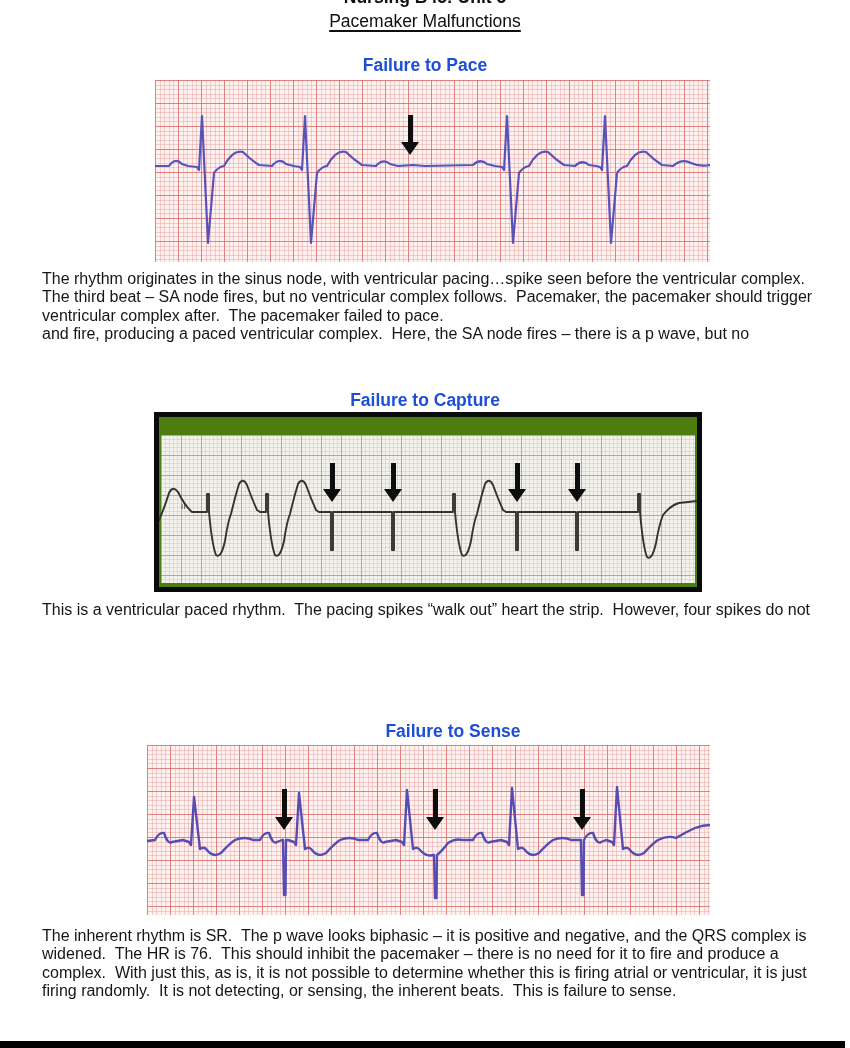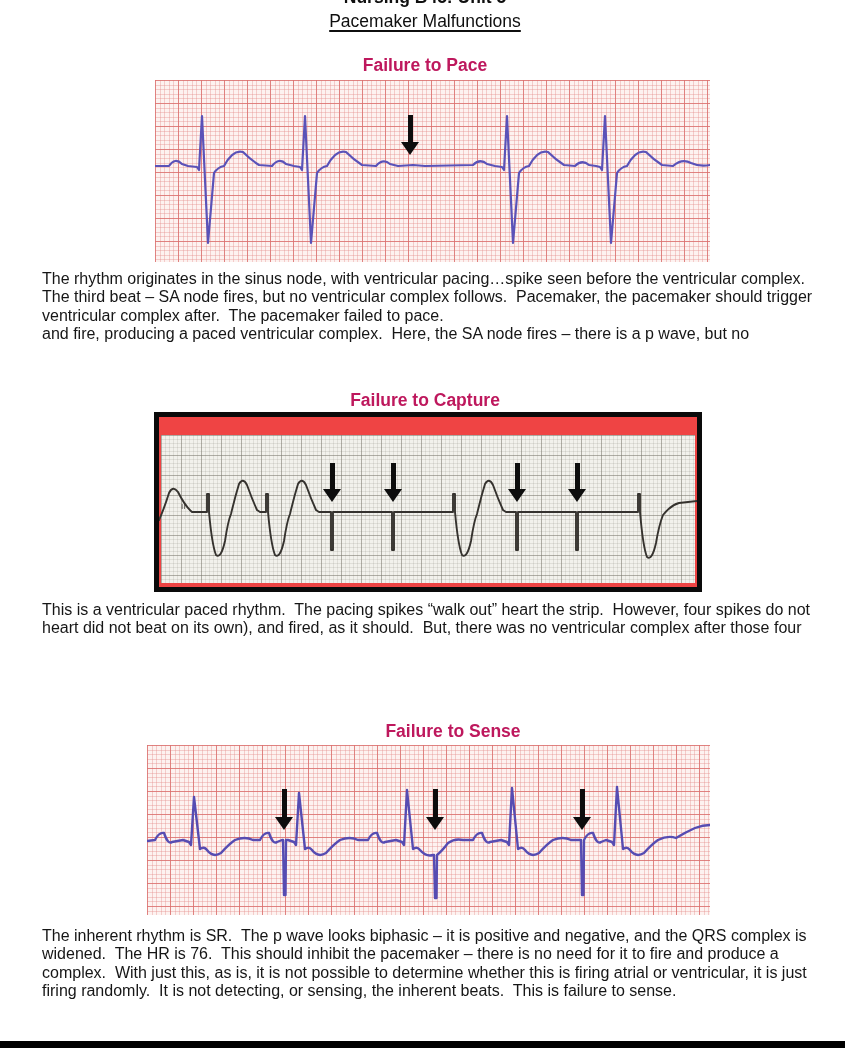--- a/index.html
+++ b/index.html
@@ -9,37 +9,37 @@
   }
   .title-clip{position:absolute;top:0;left:0;width:100%;height:8px;overflow:hidden;}
   .title-line1{margin-top:-13px;text-align:center;font-weight:bold;font-size:17.5px;line-height:20px;color:#0f0f0f;}
   .title-line2{
     position:absolute;top:11px;left:0;width:100%;text-align:center;
     font-weight:normal;font-size:17.5px;color:#0f0f0f;
     text-decoration:underline;text-decoration-thickness:2px;text-underline-offset:3px;
   }
   .section-heading{
     position:absolute;left:0;width:100%;text-align:center;
-    font-weight:bold;font-size:17.5px;color:#be185d;
+    font-weight:bold;font-size:17.5px;color:#1d4ed8;
   }
   .para{position:absolute;left:42px;width:776px;font-size:16px;line-height:18.4px;color:#161616;}
   .para .line{white-space:pre;}
 
   
   .ecg-pink{
     position:absolute;background-color:#fdf2f0;
     background-image:
       repeating-linear-gradient(to right,  rgba(219,112,110,0.80) 0, rgba(219,112,110,0.80) 1px, transparent 1px, transparent 23px),
       repeating-linear-gradient(to bottom, rgba(219,112,110,0.80) 0, rgba(219,112,110,0.80) 1px, transparent 1px, transparent 23px),
       repeating-linear-gradient(to right,  rgba(228,140,138,0.38) 0, rgba(228,140,138,0.38) 1px, transparent 1px, transparent 4.6px),
       repeating-linear-gradient(to bottom, rgba(228,140,138,0.38) 0, rgba(228,140,138,0.38) 1px, transparent 1px, transparent 4.6px);
   }
   
   .ecg-frame{
-    position:absolute;border:5px solid #0a0a0a;background:#ef4444;box-sizing:border-box;
+    position:absolute;border:5px solid #0a0a0a;background:#4d7c0f;box-sizing:border-box;
   }
   .ecg-gray-grid{
     position:absolute;left:2px;right:2px;top:18px;bottom:4px;background-color:#f2f1ec;
     background-image:
       repeating-linear-gradient(to right,  rgba(125,122,112,0.50) 0, rgba(125,122,112,0.50) 1px, transparent 1px, transparent 20px),
       repeating-linear-gradient(to bottom, rgba(125,122,112,0.50) 0, rgba(125,122,112,0.50) 1px, transparent 1px, transparent 20px),
       repeating-linear-gradient(to right,  rgba(125,122,112,0.16) 0, rgba(125,122,112,0.16) 1px, transparent 1px, transparent 4px),
       repeating-linear-gradient(to bottom, rgba(125,122,112,0.16) 0, rgba(125,122,112,0.16) 1px, transparent 1px, transparent 4px);
   }
   .trace-svg{position:absolute;left:0;top:0;}
@@ -114,21 +114,20 @@
       <div class="head"></div>
     </div>
     <div class="arrow" style="left:409px;top:46px;">
       <div class="shaft" style="height:26px;"></div>
       <div class="head"></div>
     </div>
   </div>
 
   <div class="para" style="top:601px;">
     <div class="line">This is a ventricular paced rhythm.  The pacing spikes “walk out” heart the strip.  However, four spikes do not</div>
-    <div class="line">heart did not beat on its own), and fired, as it should.  But, there was no ventricular complex after those four</div>
   </div>
 
   <div class="section-heading" style="top:721px;margin-left:28px;">Failure to Sense</div>
 
   <div class="ecg-pink" style="left:147px;top:745px;width:563px;height:170px;">
     <svg class="trace-svg" width="563" height="170" viewBox="0 0 563 170">
       <path d="M0,96 L8,95
                Q12,87 17,88 Q21,100 25,97 L36,95 L42,97 L44,100 L47,52 L53,104 Q57,101 60,105 Q66,113 74,108 Q82,99 88,95 Q98,91 106,95
                L113,95 Q117,87 122,88 Q126,100 130,97 L135,95 L136,95 L137,150 L138.5,150 L139,95 L141,95 L147,97 L149,100 L152,48 L158,104 Q162,101 165,105 Q171,113 179,108 Q187,99 193,95 Q203,91 211,95
                L221,95 Q225,87 230,88 Q234,100 238,97 L249,95 L255,97 L257,100 L260,45 L266,104 Q270,101 273,105 Q279,112 286,110 L287,110 L288,153 L289.5,153 L290,110 Q295,106 301,98 Q308,93 316,95

